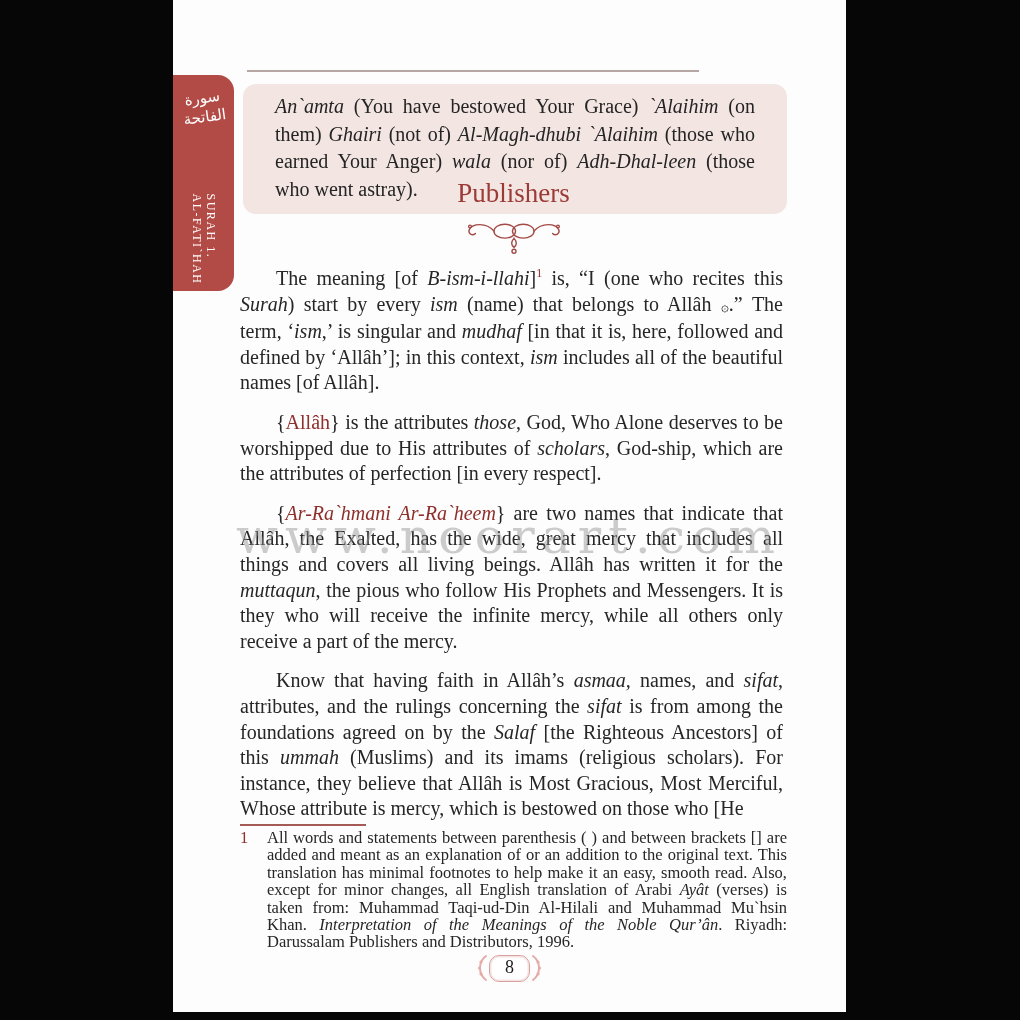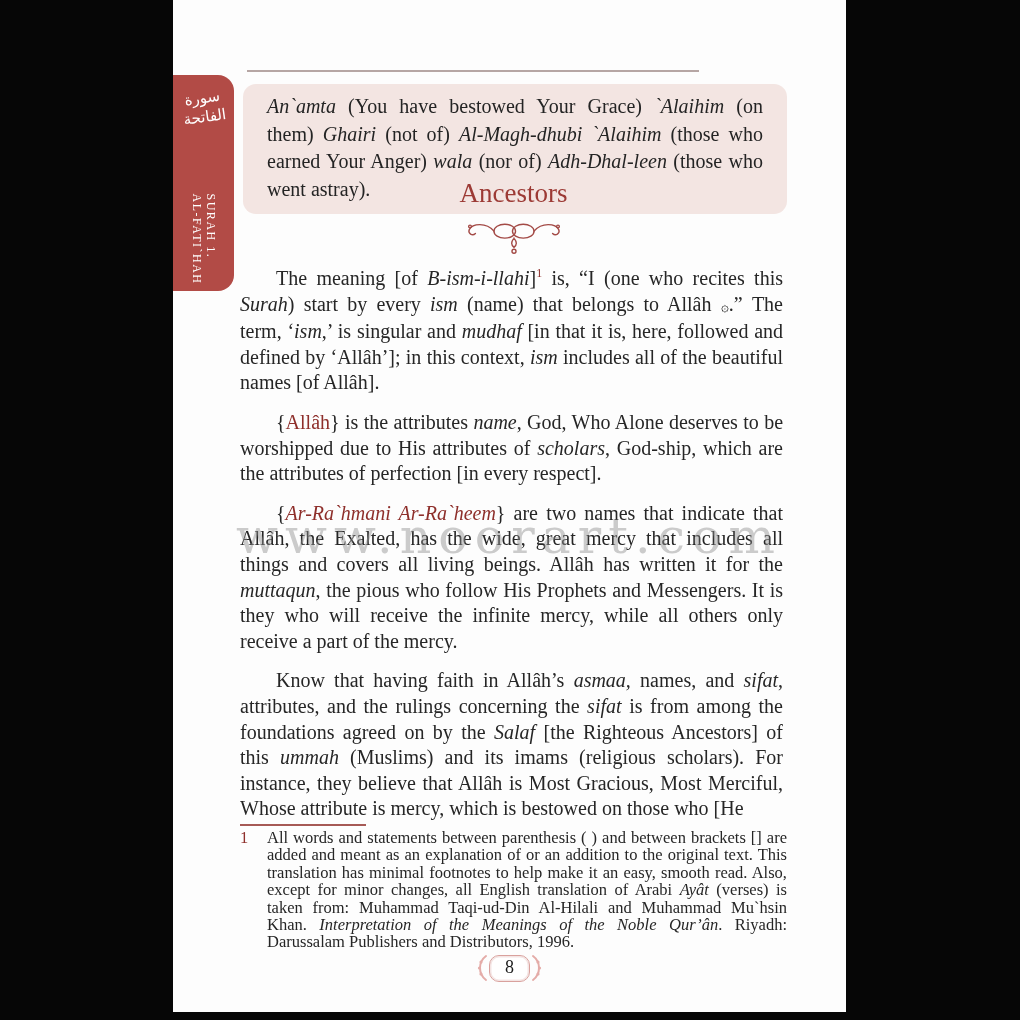--- a/index.html
+++ b/index.html
@@ -23,21 +23,21 @@
        background:var(--tab);border-radius:0 16px 16px 0;}
   #tab-arabic{margin-top:14px;text-align:center;color:#fff;
               font-family:"DejaVu Sans",sans-serif;font-size:15px;line-height:1.25;
               transform:rotate(-8deg);}
   #tab-title{position:absolute;top:150px;left:50%;white-space:nowrap;
              transform:translateX(-50%) rotate(90deg);transform-origin:50% 50%;
              color:#fff;font-size:12px;letter-spacing:1.5px;line-height:14px;text-align:left;}
 
   
   #verse-box{position:absolute;left:243px;top:84px;width:544px;box-sizing:border-box;
-             background:var(--versebg);border-radius:13px;padding:9px 24px 11px;
+             background:var(--versebg);border-radius:13px;padding:9px 32px 11px;
              font-size:20px;line-height:27.5px;text-align:justify;color:#242424;}
 
   
   #commentary-title{position:absolute;left:240px;top:178px;width:547px;text-align:center;
                     font-size:27px;color:var(--accent2);}
   #ornament{position:absolute;left:240px;top:214px;width:547px;text-align:center;}
 
   
   #body-text{position:absolute;left:240px;top:266px;width:547px;
              font-size:20px;line-height:25.6px;text-align:justify;color:#262626;}
@@ -86,40 +86,40 @@
       <div>الفاتحة</div>
     </div>
     <div id="tab-title">
       <div>SURAH 1.</div>
       <div>AL-FATI`HAH</div>
     </div>
   </div>
 
   <div id="verse-box"><span class="sg-i">An`amta</span><span class="sg-r"> (You have bestowed Your Grace) </span><span class="sg-i">`Alaihim</span><span class="sg-r"> (on them) </span><span class="sg-i">Ghairi</span><span class="sg-r"> (not of) </span><span class="sg-i">Al-Magh-dhubi `Alaihim</span><span class="sg-r"> (those who earned Your Anger) </span><span class="sg-i">wala</span><span class="sg-r"> (nor of) </span><span class="sg-i">Adh-Dhal-leen</span><span class="sg-r"> (those who went astray).</span></div>
 
-  <div id="commentary-title">Ancestors</div>
+  <div id="commentary-title">Publishers</div>
 
   <div id="ornament">
     <svg width="108" height="42" viewBox="0 0 140 54" fill="none">
       <g stroke="#a34a46" stroke-width="1.8" fill="none" stroke-linecap="round">
         <ellipse cx="58" cy="22" rx="14" ry="9"></ellipse>
         <ellipse cx="82" cy="22" rx="14" ry="9"></ellipse>
         <path d="M44,22 C34,10 16,12 12,20 c-2,5 4,9 8,5"></path>
         <path d="M96,22 C106,10 124,12 128,20 c2,5 -4,9 -8,5"></path>
         <path d="M70,31 c-4,5 -4,9 0,12 c4,-3 4,-7 0,-12"></path>
         <circle cx="70" cy="48" r="2.6"></circle>
         <circle cx="13" cy="16" r="1.8"></circle>
         <circle cx="127" cy="16" r="1.8"></circle>
       </g>
     </svg>
   </div>
 
   <div id="body-text">
     <p class="para"><span class="sg-r">The meaning [of </span><span class="sg-i">B-ism-i-llahi</span><span class="sg-r">]</span><span class="sg-sup">1</span><span class="sg-r"> is, “I (one who recites this </span><span class="sg-i">Surah</span><span class="sg-r">) start by every </span><span class="sg-i">ism</span><span class="sg-r"> (name) that belongs to Allâh </span><span class="sg-hon">۞</span><span class="sg-r">.” The term, ‘</span><span class="sg-i">ism</span><span class="sg-r">,’ is singular and </span><span class="sg-i">mudhaf</span><span class="sg-r"> [in that it is, here, followed and defined by ‘Allâh’]; in this context, </span><span class="sg-i">ism</span><span class="sg-r"> includes all of the beautiful names [of Allâh].</span></p>
-    <p class="para"><span class="sg-r">{</span><span class="sg-red">Allâh</span><span class="sg-r">} is the attributes </span><span class="sg-i">name</span><span class="sg-r">, God, Who Alone deserves to be worshipped due to His attributes of </span><span class="sg-i">scholars</span><span class="sg-r">, God-ship, which are the attributes of perfection [in every respect].</span></p>
+    <p class="para"><span class="sg-r">{</span><span class="sg-red">Allâh</span><span class="sg-r">} is the attributes </span><span class="sg-i">those</span><span class="sg-r">, God, Who Alone deserves to be worshipped due to His attributes of </span><span class="sg-i">scholars</span><span class="sg-r">, God-ship, which are the attributes of perfection [in every respect].</span></p>
     <p class="para"><span class="sg-r">{</span><span class="sg-redi">Ar-Ra`hmani Ar-Ra`heem</span><span class="sg-r">} are two names that indicate that Allâh, the Exalted, has the wide, great mercy that includes all things and covers all living beings. Allâh has written it for the </span><span class="sg-i">muttaqun</span><span class="sg-r">, the pious who follow His Prophets and Messengers. It is they who will receive the infinite mercy, while all others only receive a part of the mercy.</span></p>
     <p class="para"><span class="sg-r">Know that having faith in Allâh’s </span><span class="sg-i">asmaa,</span><span class="sg-r"> names, and </span><span class="sg-i">sifat</span><span class="sg-r">, attributes, and the rulings concerning the </span><span class="sg-i">sifat</span><span class="sg-r"> is from among the foundations agreed on by the </span><span class="sg-i">Salaf</span><span class="sg-r"> [the Righteous Ancestors] of this </span><span class="sg-i">ummah</span><span class="sg-r"> (Muslims) and its imams (religious scholars). For instance, they believe that Allâh is Most Gracious, Most Merciful, Whose attribute is mercy, which is bestowed on those who [He</span></p>
   </div>
 
   <div id="watermark">www.noorart.com</div>
 
   <div id="footnote-rule"></div>
   <div id="footnote">
     <span class="marker">1</span>
     <span class="fn-body"><span class="sg-r">All words and statements between parenthesis ( ) and between brackets [] are added and meant as an explanation of or an addition to the original text. This translation has minimal footnotes to help make it an easy, smooth read. Also, except for minor changes, all English translation of Arabi </span><span class="sg-i">Ayât</span><span class="sg-r"> (verses) is taken from: Muhammad Taqi-ud-Din Al-Hilali and Muhammad Mu`hsin Khan. </span><span class="sg-i">Interpretation of the Meanings of the Noble Qur’ân</span><span class="sg-r">. Riyadh: Darussalam Publishers and Distributors, 1996.</span></span>

